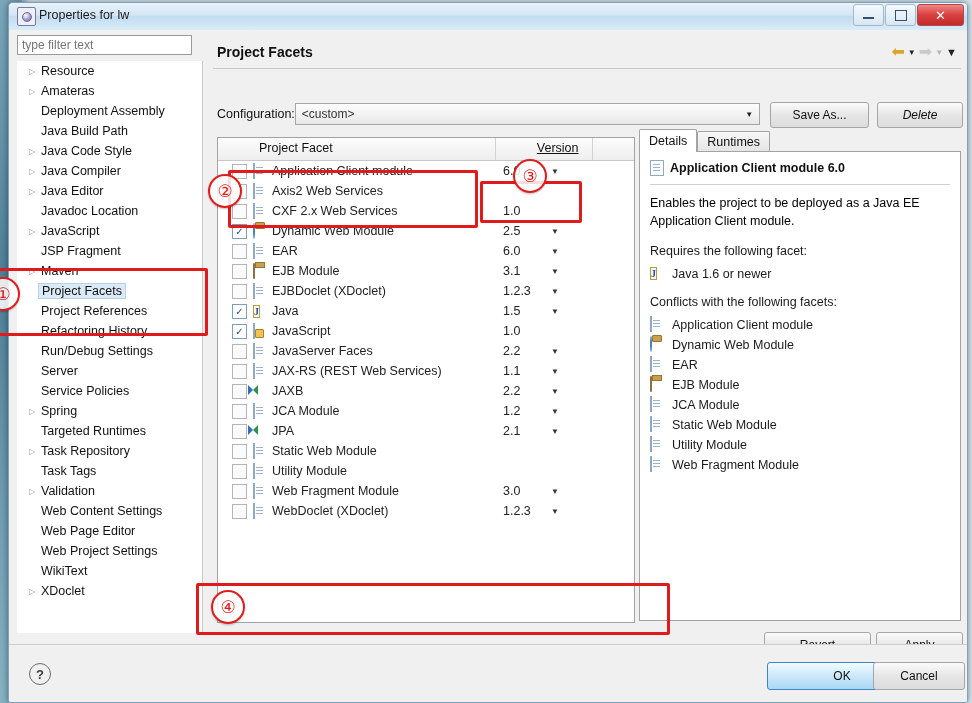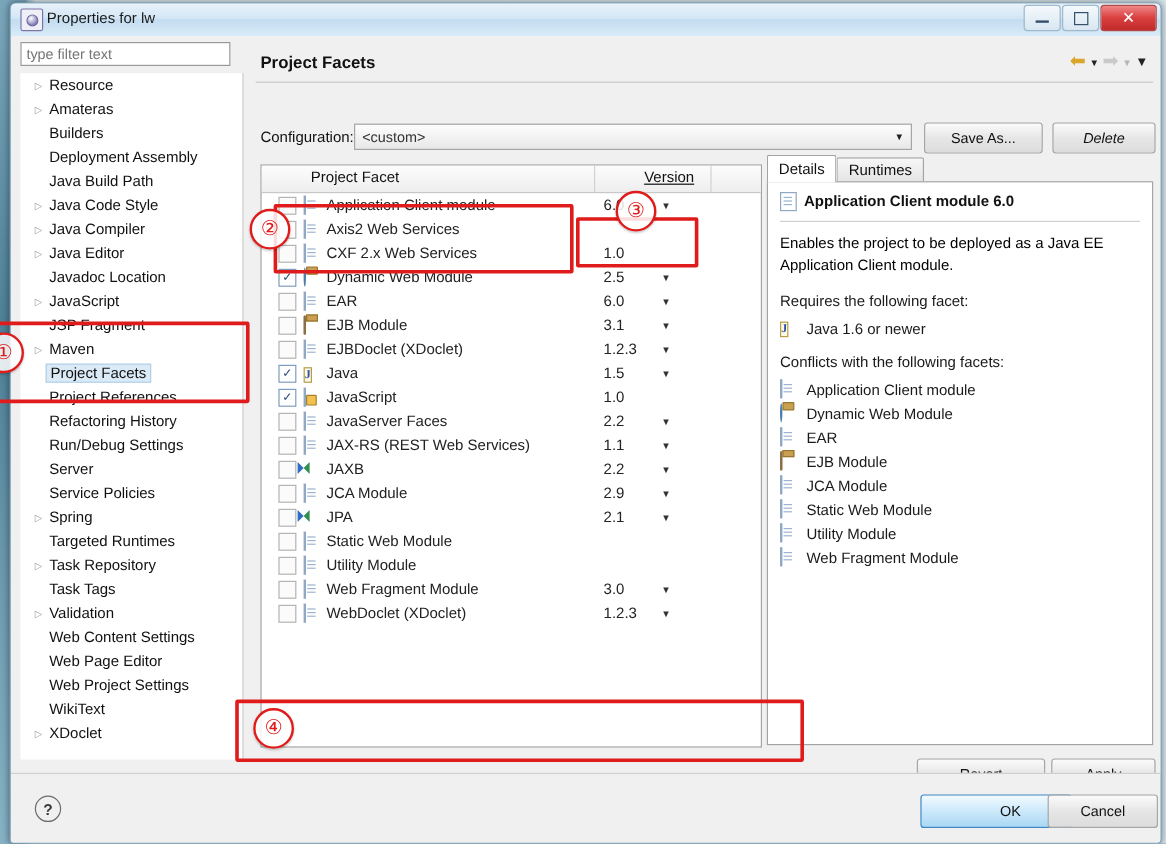--- a/index.html
+++ b/index.html
@@ -192,24 +192,20 @@
           <div class="tnode">
             <span class="arrow">▷</span>
             <span class="tlabel">Resource</span>
           </div>
           <div class="tnode">
             <span class="arrow">▷</span>
             <span class="tlabel">Amateras</span>
           </div>
           <div class="tnode">
             <span class="arrow"></span>
-            <span class="tlabel">Builders</span>
-          </div>
-          <div class="tnode">
-            <span class="arrow"></span>
             <span class="tlabel">Deployment Assembly</span>
           </div>
           <div class="tnode">
             <span class="arrow"></span>
             <span class="tlabel">Java Build Path</span>
           </div>
           <div class="tnode">
             <span class="arrow">▷</span>
             <span class="tlabel">Java Code Style</span>
           </div>
@@ -449,21 +445,21 @@
               <span class="fver" style="top: 3px;">2.2</span>
               <span class="fvercaret" style="top: 6px;">▼</span>
             </div>
             <div class="frowwrap" style="position: relative;">
               <div class="frow">
                 <span class="fexp"></span>
                 <span class="cb"></span>
                 <span class="ficon"><span class="ic-doc"></span></span>
                 <span class="fname">JCA Module</span>
               </div>
-              <span class="fver" style="top: 3px;">2.9</span>
+              <span class="fver" style="top: 3px;">1.2</span>
               <span class="fvercaret" style="top: 6px;">▼</span>
             </div>
             <div class="frowwrap" style="position: relative;">
               <div class="frow">
                 <span class="fexp"></span>
                 <span class="cb"></span>
                 <span class="ficon"><span class="ic-arrows"><i class="la"></i><i class="ra"></i></span></span>
                 <span class="fname">JPA</span>
               </div>
               <span class="fver" style="top: 3px;">2.1</span>

